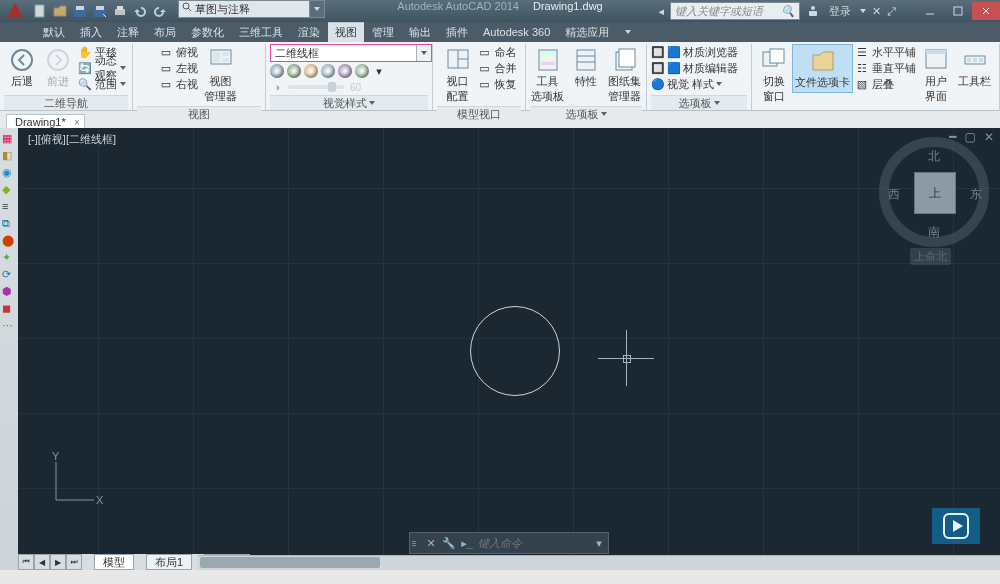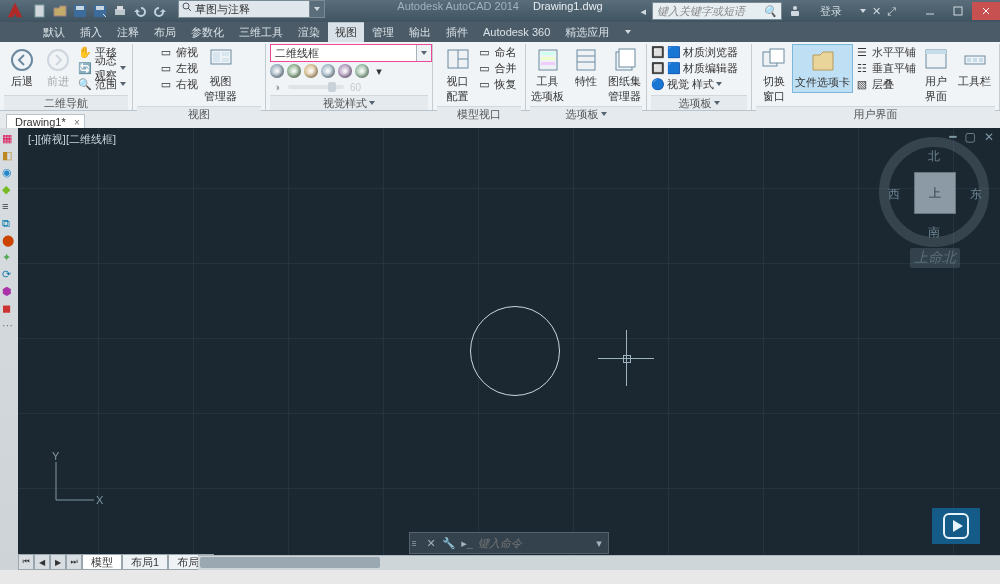--- a/index.html
+++ b/index.html
@@ -9,21 +9,21 @@
 .qat{display:flex;align-items:center;gap:4px;margin-left:2px;}
 .qat .ic{width:16px;height:16px;display:inline-flex;align-items:center;justify-content:center;opacity:.85;cursor:pointer;}
 .ws-select{margin-left:10px;display:flex;align-items:center;background:#dfe7ec;border:1px solid #7a8a95;height:16px;padding:0 4px 0 16px;width:110px;color:#333;position:relative;font-size:11px;}
 .ws-select .mag{position:absolute;left:2px;top:0;width:12px;height:12px;}
 .ws-select .dd{position:absolute;right:-16px;top:-1px;width:14px;height:16px;background:#5a6d7a;border:1px solid #7a8a95;display:flex;align-items:center;justify-content:center;}
 .tb-center{position:absolute;left:50%;transform:translateX(-50%);display:flex;gap:14px;align-items:center;}
 .tb-prod{color:#9db4c3;font-size:11px;}
 .tb-doc{color:#e6edf1;font-size:11px;}
 .tb-right{margin-left:auto;display:flex;align-items:center;gap:6px;}
 .searchbox{background:#e7eef2;border:1px solid #7a8a95;height:16px;display:flex;align-items:center;padding:0 4px;color:#888;font-style:italic;width:120px;}
-.login{color:#cfd9df;font-size:11px;display:flex;gap:18px;align-items:center;}
+.login{color:#cfd9df;font-size:11px;display:flex;gap:9px;align-items:center;}
 .sysbtns{display:flex;margin-left:8px;}
 .sysbtn{width:28px;height:18px;display:flex;align-items:center;justify-content:center;}
 .sysbtn.red{background:#c75050;}
 .sysbtn svg{width:10px;height:10px;}
 .menubar{height:20px;background:#4b5b67;display:flex;align-items:center;padding-left:36px;gap:1px;}
 .menubar .mi{color:#d9e2e8;padding:2px 7px;font-size:11px;cursor:pointer;}
 .menubar .mi.sel{background:#d8e2e8;color:#333;border-top:1px solid #b7c4cd;}
 .menubar .dd{width:14px;height:14px;display:flex;align-items:center;justify-content:center;margin-left:4px;}
 .ribbon{height:66px;background:#f1f4f7;border-bottom:1px solid #b7c4cd;display:flex;padding:2px 0 0 0;}
 .panel{border-right:1px solid #c3ccd3;display:flex;flex-direction:column;align-items:center;padding:0 4px;position:relative;}
@@ -56,33 +56,33 @@
 .crosshair{position:absolute;}
 .crosshair .h,.crosshair .v{position:absolute;background:#9fb3be;}
 .crosshair .pick{position:absolute;border:1px solid #9fb3be;width:6px;height:6px;left:-3px;top:-3px;}
 .ucs{position:absolute;left:28px;bottom:60px;}
 .ucs line{stroke:#7f96a3;stroke-width:1;}
 .ucs text{fill:#7f96a3;font-size:11px;}
 .viewcube{position:absolute;right:20px;top:20px;}
 .viewcube .cube{width:40px;height:40px;background:#8b9aa4;border:1px solid #66757e;display:flex;align-items:center;justify-content:center;color:#2c3a43;font-size:12px;position:absolute;left:24px;top:24px;}
 .viewcube .ring{width:90px;height:90px;border:10px solid rgba(130,150,160,.25);border-radius:50%;position:absolute;left:-11px;top:-11px;}
 .viewcube .dir{position:absolute;color:#6e8490;font-size:12px;}
-.viewcube .compass{position:absolute;left:20px;top:100px;color:#5c6e78;font-size:14px;background:rgba(120,140,150,.25);padding:1px 4px;border-radius:2px;font-style:italic;}
+.viewcube .compass{position:absolute;left:20px;top:100px;color:#5c6e78;font-size:11px;background:rgba(120,140,150,.25);padding:1px 4px;border-radius:2px;}
 .watermark{position:absolute;right:20px;bottom:26px;display:flex;align-items:center;gap:8px;color:#e6f3fb;background:rgba(20,100,150,.85);padding:4px 10px;}
 .watermark .txt1{font-size:22px;letter-spacing:2px;}
 .watermark .txt2{font-size:9px;letter-spacing:1px;}
 .cmdline{position:absolute;left:50%;transform:translateX(-50%);bottom:16px;height:20px;background:#33424c;border:1px solid #556370;display:flex;align-items:center;min-width:190px;color:#9fb3be;font-size:11px;}
 .cmdline .drag{width:8px;display:flex;flex-direction:column;gap:1px;padding:0 2px;}
 .cmdline .drag span{width:4px;height:1px;background:#77858f;}
 .cmdline .ic{width:18px;height:18px;display:flex;align-items:center;justify-content:center;}
 .cmdline input{background:transparent;border:none;color:#9fb3be;font-style:italic;width:110px;font-size:11px;outline:none;}
 .layout-tabs{position:absolute;left:0;bottom:0;height:16px;display:flex;align-items:center;gap:0;background:#d7dde1;}
 .layout-tabs .nav{display:flex;}
 .layout-tabs .nav span{width:14px;height:14px;border:1px solid #9aa6ae;display:flex;align-items:center;justify-content:center;font-size:8px;cursor:pointer;}
-.layout-tabs .lt{padding:0 8px;height:14px;border:1px solid #9aa6ae;background:#eef2f5;font-size:11px;cursor:pointer;}
+.layout-tabs .lt{padding:0 8px;height:14px;border:1px solid #9aa6ae;background:#eef2f5;font-size:11px;cursor:pointer;margin-left:12px;}
 .layout-tabs .lt.sel{background:#fff;}
 .scrollbar-h{position:absolute;right:0;left:180px;bottom:0;height:14px;background:#cfd6da;border-top:1px solid #aeb7bd;}
 .scrollbar-h .thumb{position:absolute;left:2px;top:1px;height:11px;width:180px;background:#9aa9b1;border-radius:2px;}
 .tri{width:0;height:0;border-left:3px solid transparent;border-right:3px solid transparent;border-top:4px solid #556370;display:inline-block;}
 .disabled{opacity:.4;}
 </style>
 </head>
 <body>
 
 <div class="titlebar">
@@ -462,21 +462,20 @@
             <svg viewBox="0 0 28 28">
               <rect x="4" y="10" width="20" height="8" fill="#eef2f5" stroke="#6b8aa0"></rect>
               <rect x="6" y="12" width="4" height="4" fill="#c6dceb"></rect>
               <rect x="12" y="12" width="4" height="4" fill="#c6dceb"></rect>
               <rect x="18" y="12" width="4" height="4" fill="#c6dceb"></rect>
             </svg>
           </span>
         <span>工具栏</span>
       </div>
     </div>
-    <div class="panel-title">用户界面</div>
   </div>
 </div>
 
 <div class="doctabs">
   <div class="doctab">
     <span>Drawing1*</span>
     <span class="x">×</span>
   </div>
 </div>
 

